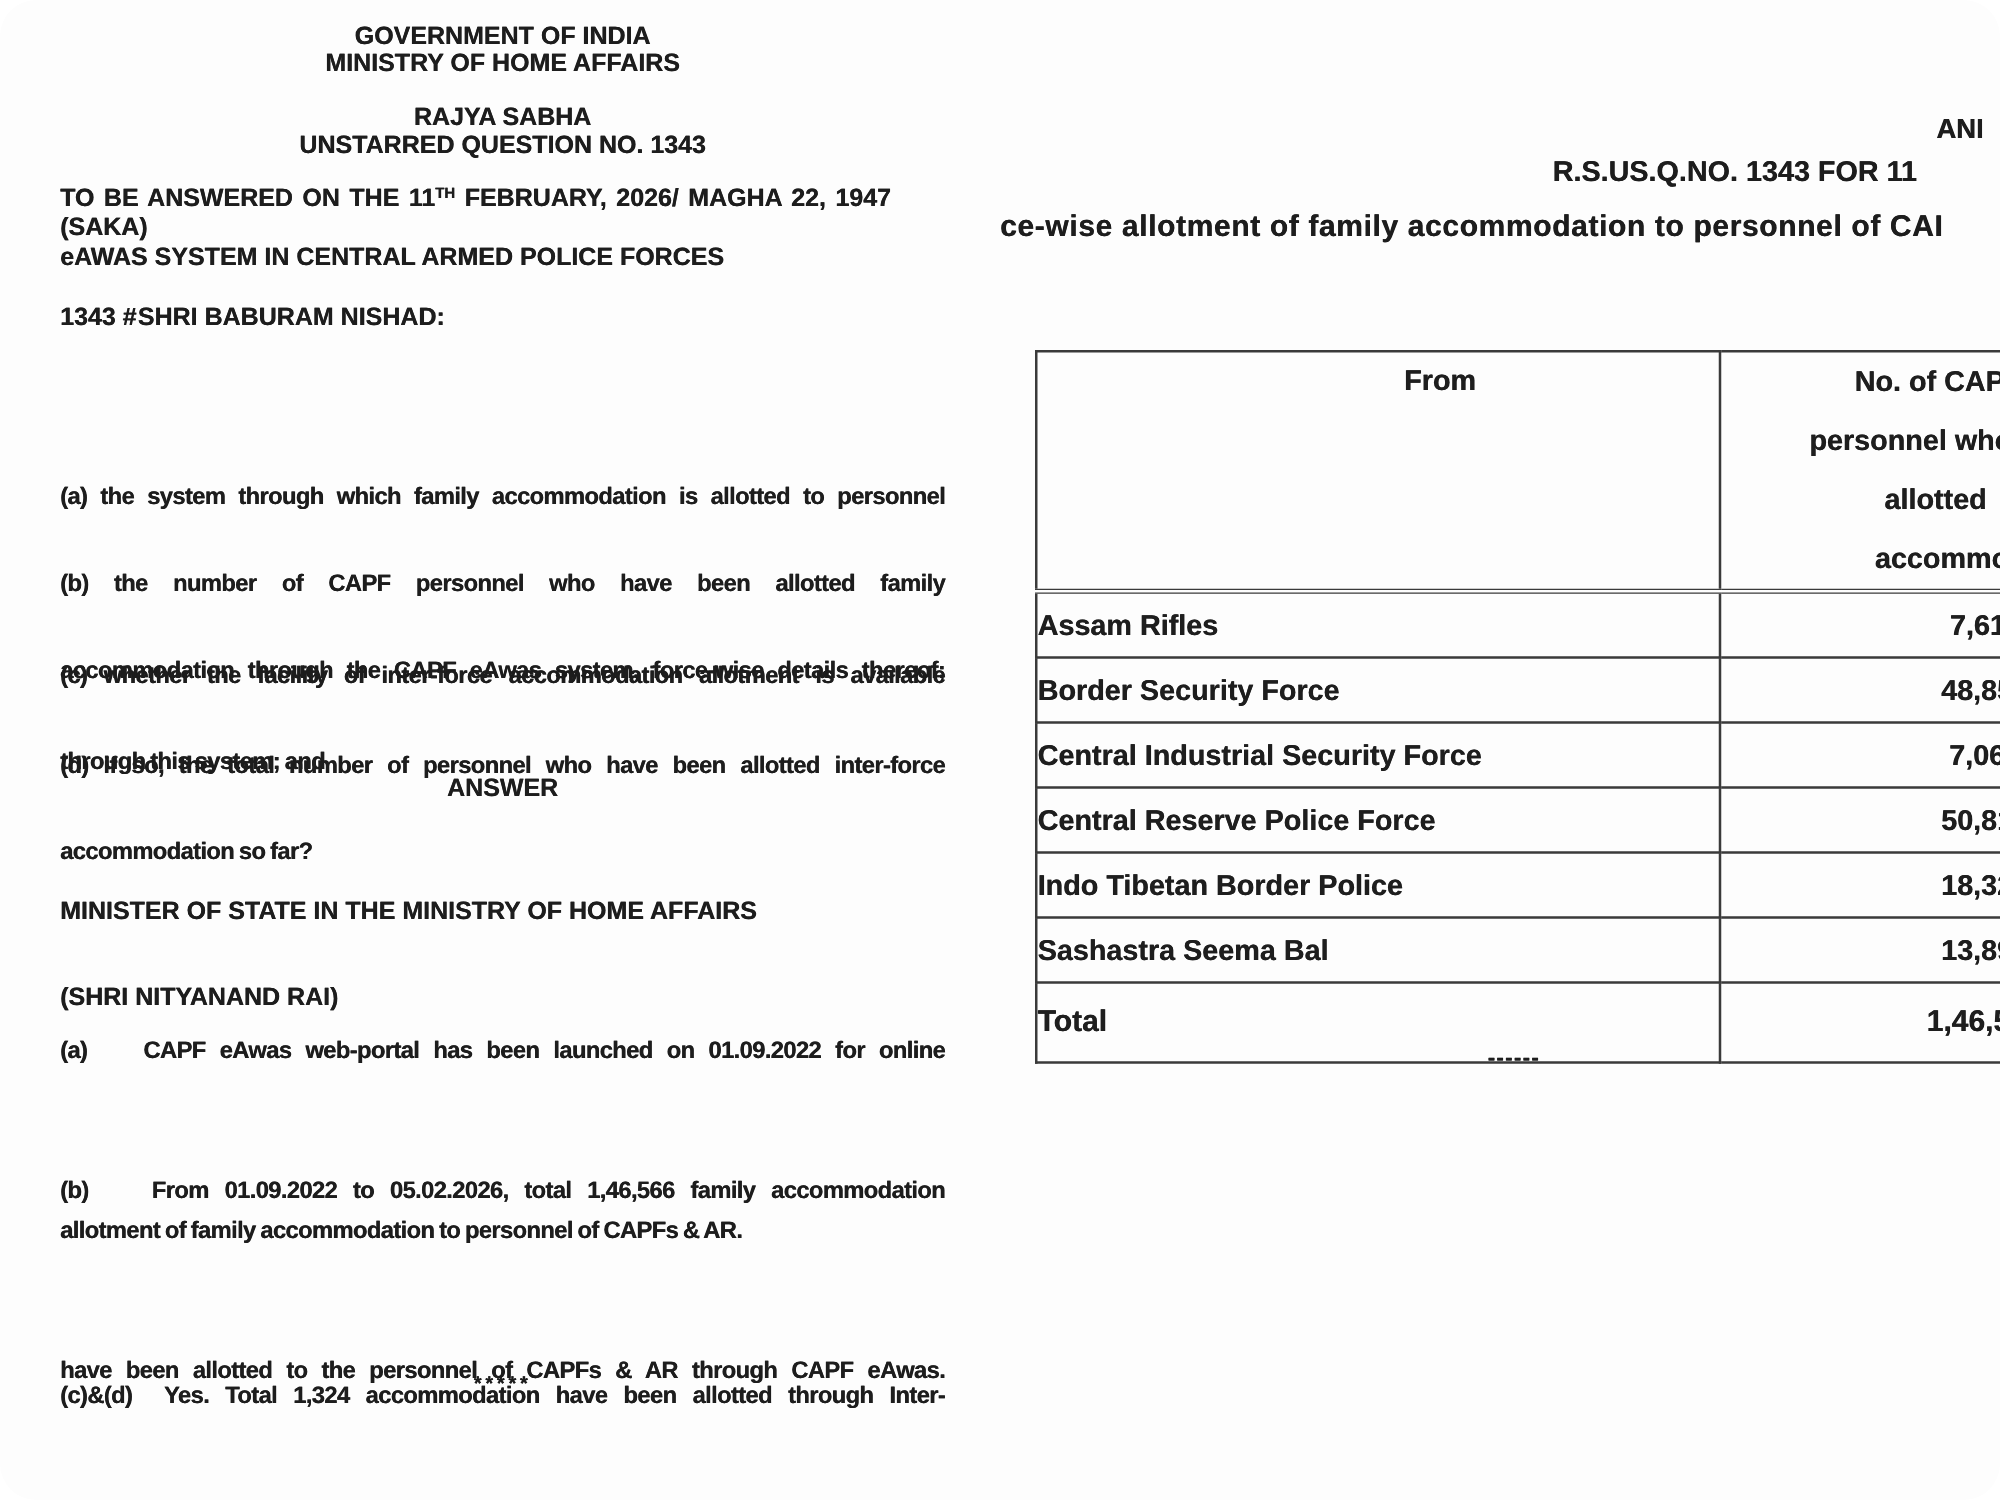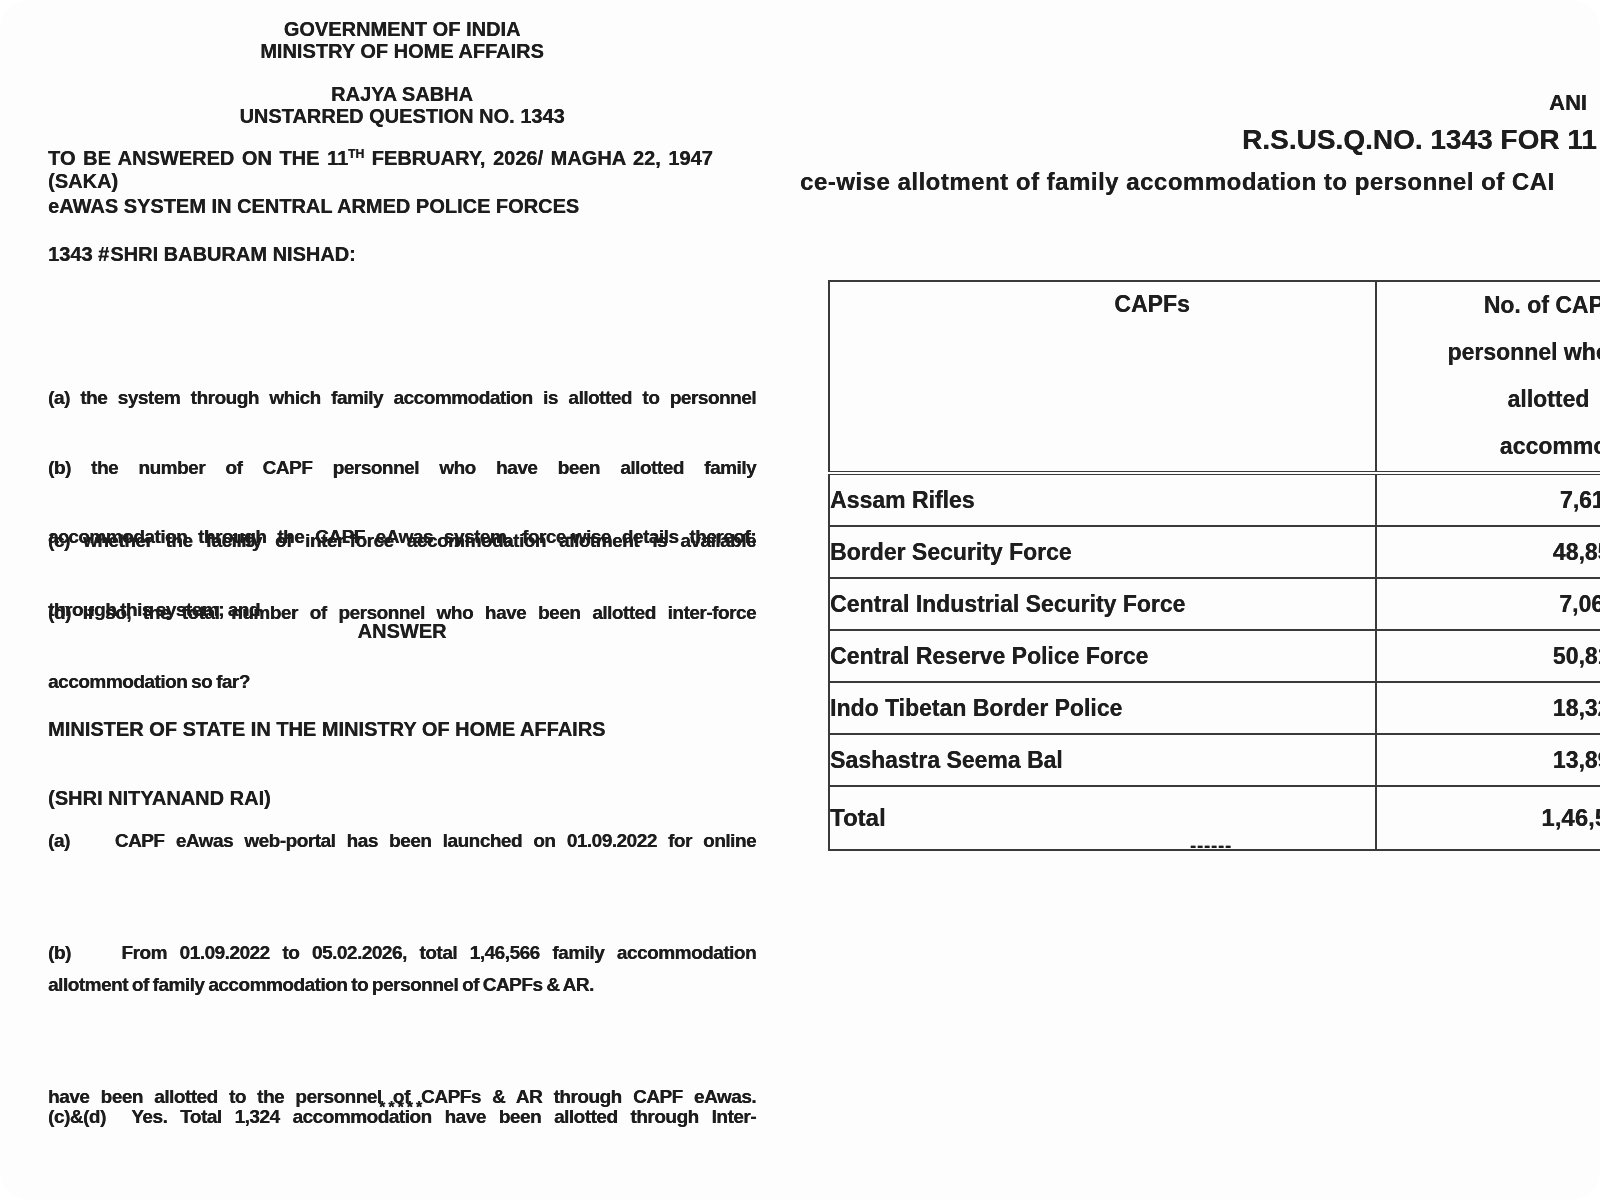--- a/index.html
+++ b/index.html
@@ -17,21 +17,21 @@
   .hd{font-size:20px;letter-spacing:0;word-spacing:0;}
   .ctr{text-align:center;}
   .j{text-align:justify;text-align-last:justify;}
   .dbl{line-height:48px;}
   .dbl50{line-height:50px;}
   .sup{font-size:12px;vertical-align:7px;letter-spacing:0;}
   .member{margin-left:1px;}
   .stars{font-size:16px;letter-spacing:3px;}
   
   .anx-corner{position:absolute;left:1549px;top:90px;font-size:22px;white-space:nowrap;}
-  .anx-ref{position:absolute;left:1242px;top:124px;font-size:28px;white-space:nowrap;}
+  .anx-ref{position:absolute;left:1242px;top:124px;font-size:23px;white-space:nowrap;}
   .anx-title{position:absolute;left:800px;top:168px;font-size:24px;letter-spacing:0.5px;white-space:nowrap;text-align:right;}
   .anx-end{position:absolute;left:1190px;top:836px;font-size:18px;letter-spacing:1px;}
   
   .annex-table{position:absolute;left:828px;top:280px;border-collapse:collapse;
       table-layout:fixed;width:754px;font-size:23px;color:#1e1e1e;}
   .annex-table td{border:2px solid #3a3a3a;overflow:visible;}
   .th1{width:444px;vertical-align:top;text-align:center;padding-left:100px;
       padding-top:9px;height:177px;}
   .th2{width:310px;vertical-align:top;text-align:center;padding-left:56px;padding-top:0;}
   .th2 .h2l{white-space:pre;line-height:47px;}
@@ -101,21 +101,21 @@
 
   <div class="ln ctr stars" style="top:1096px">*****</div>
 
   <div class="anx-corner">ANI</div>
   <div class="anx-ref">R.S.US.Q.NO. 1343 FOR 11</div>
   <div class="anx-title">ce-wise allotment of family accommodation to personnel of CAI</div>
 
   <table class="annex-table">
     <tbody>
         <tr>
-      <td class="th1 hb">CAPFs</td>
+      <td class="th1 hb">From</td>
       <td class="th2 hb">
         <div class="h2l">No. of CAPFs &amp; AR</div>
         <div class="h2l">personnel who have been</div>
         <div class="h2l">allotted  family</div>
         <div class="h2l">accommodation</div>
       </td>
     </tr>
     <tr>
       <td class="rname">Assam Rifles</td>
       <td class="rval">7,611</td>

